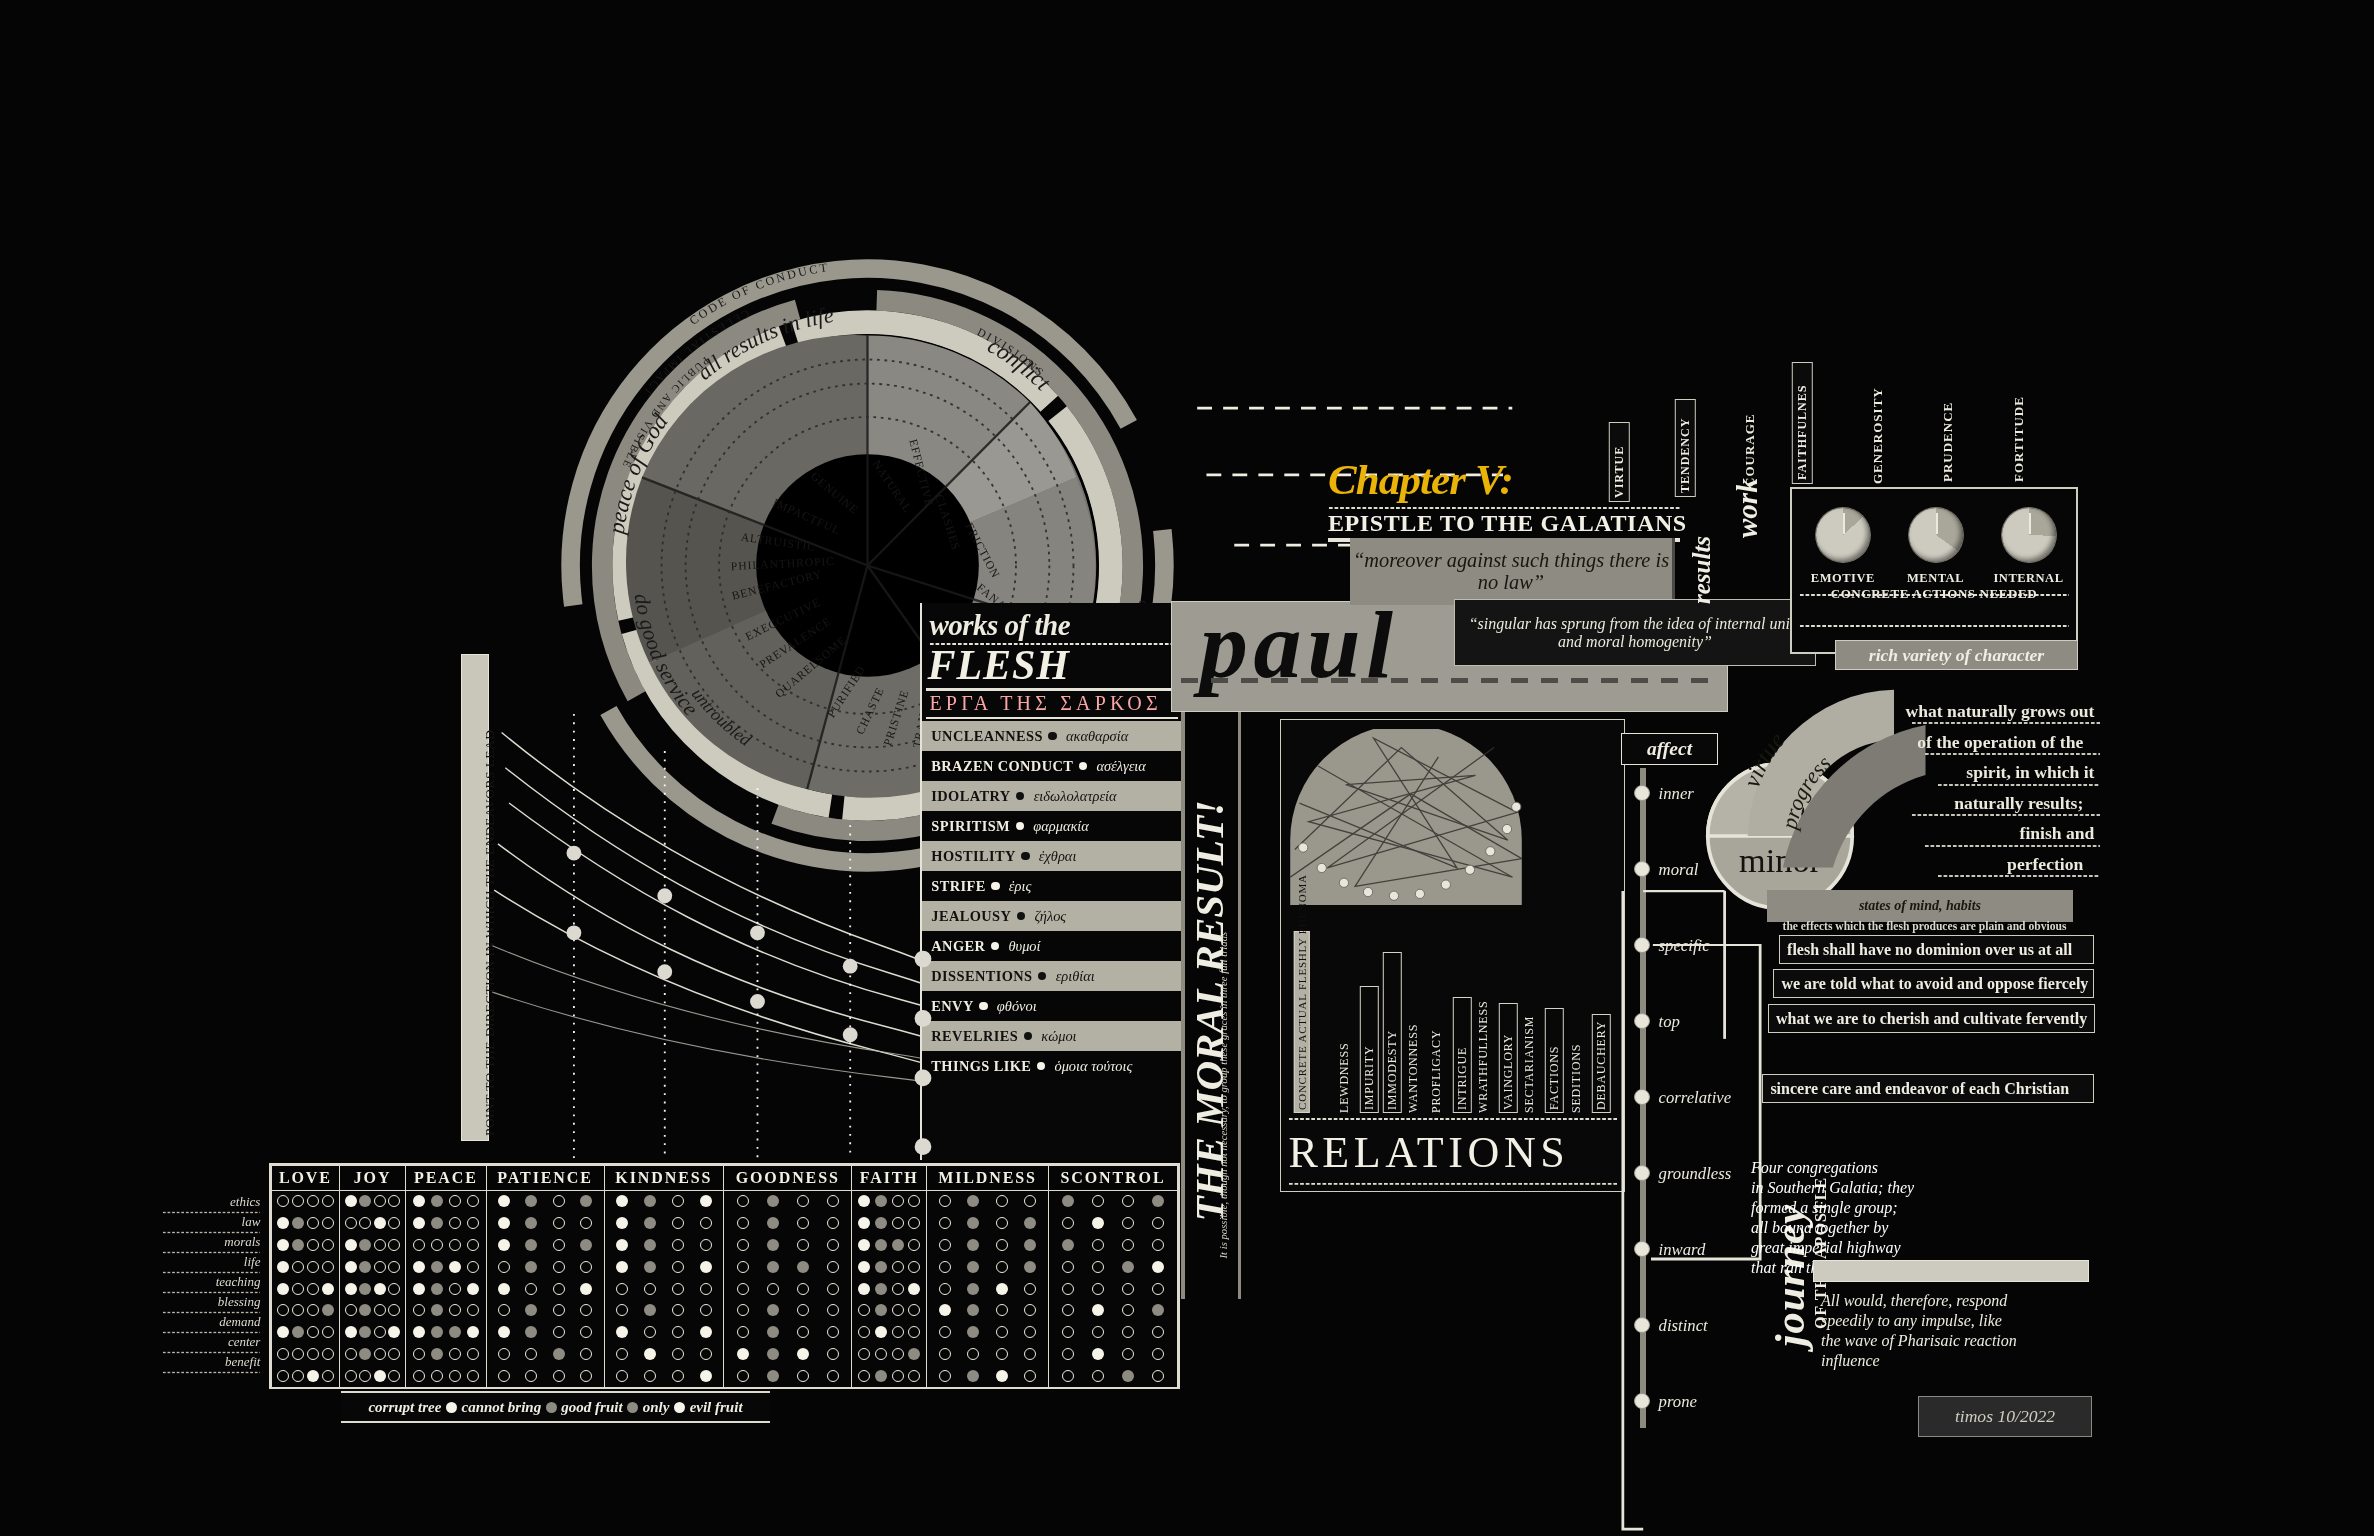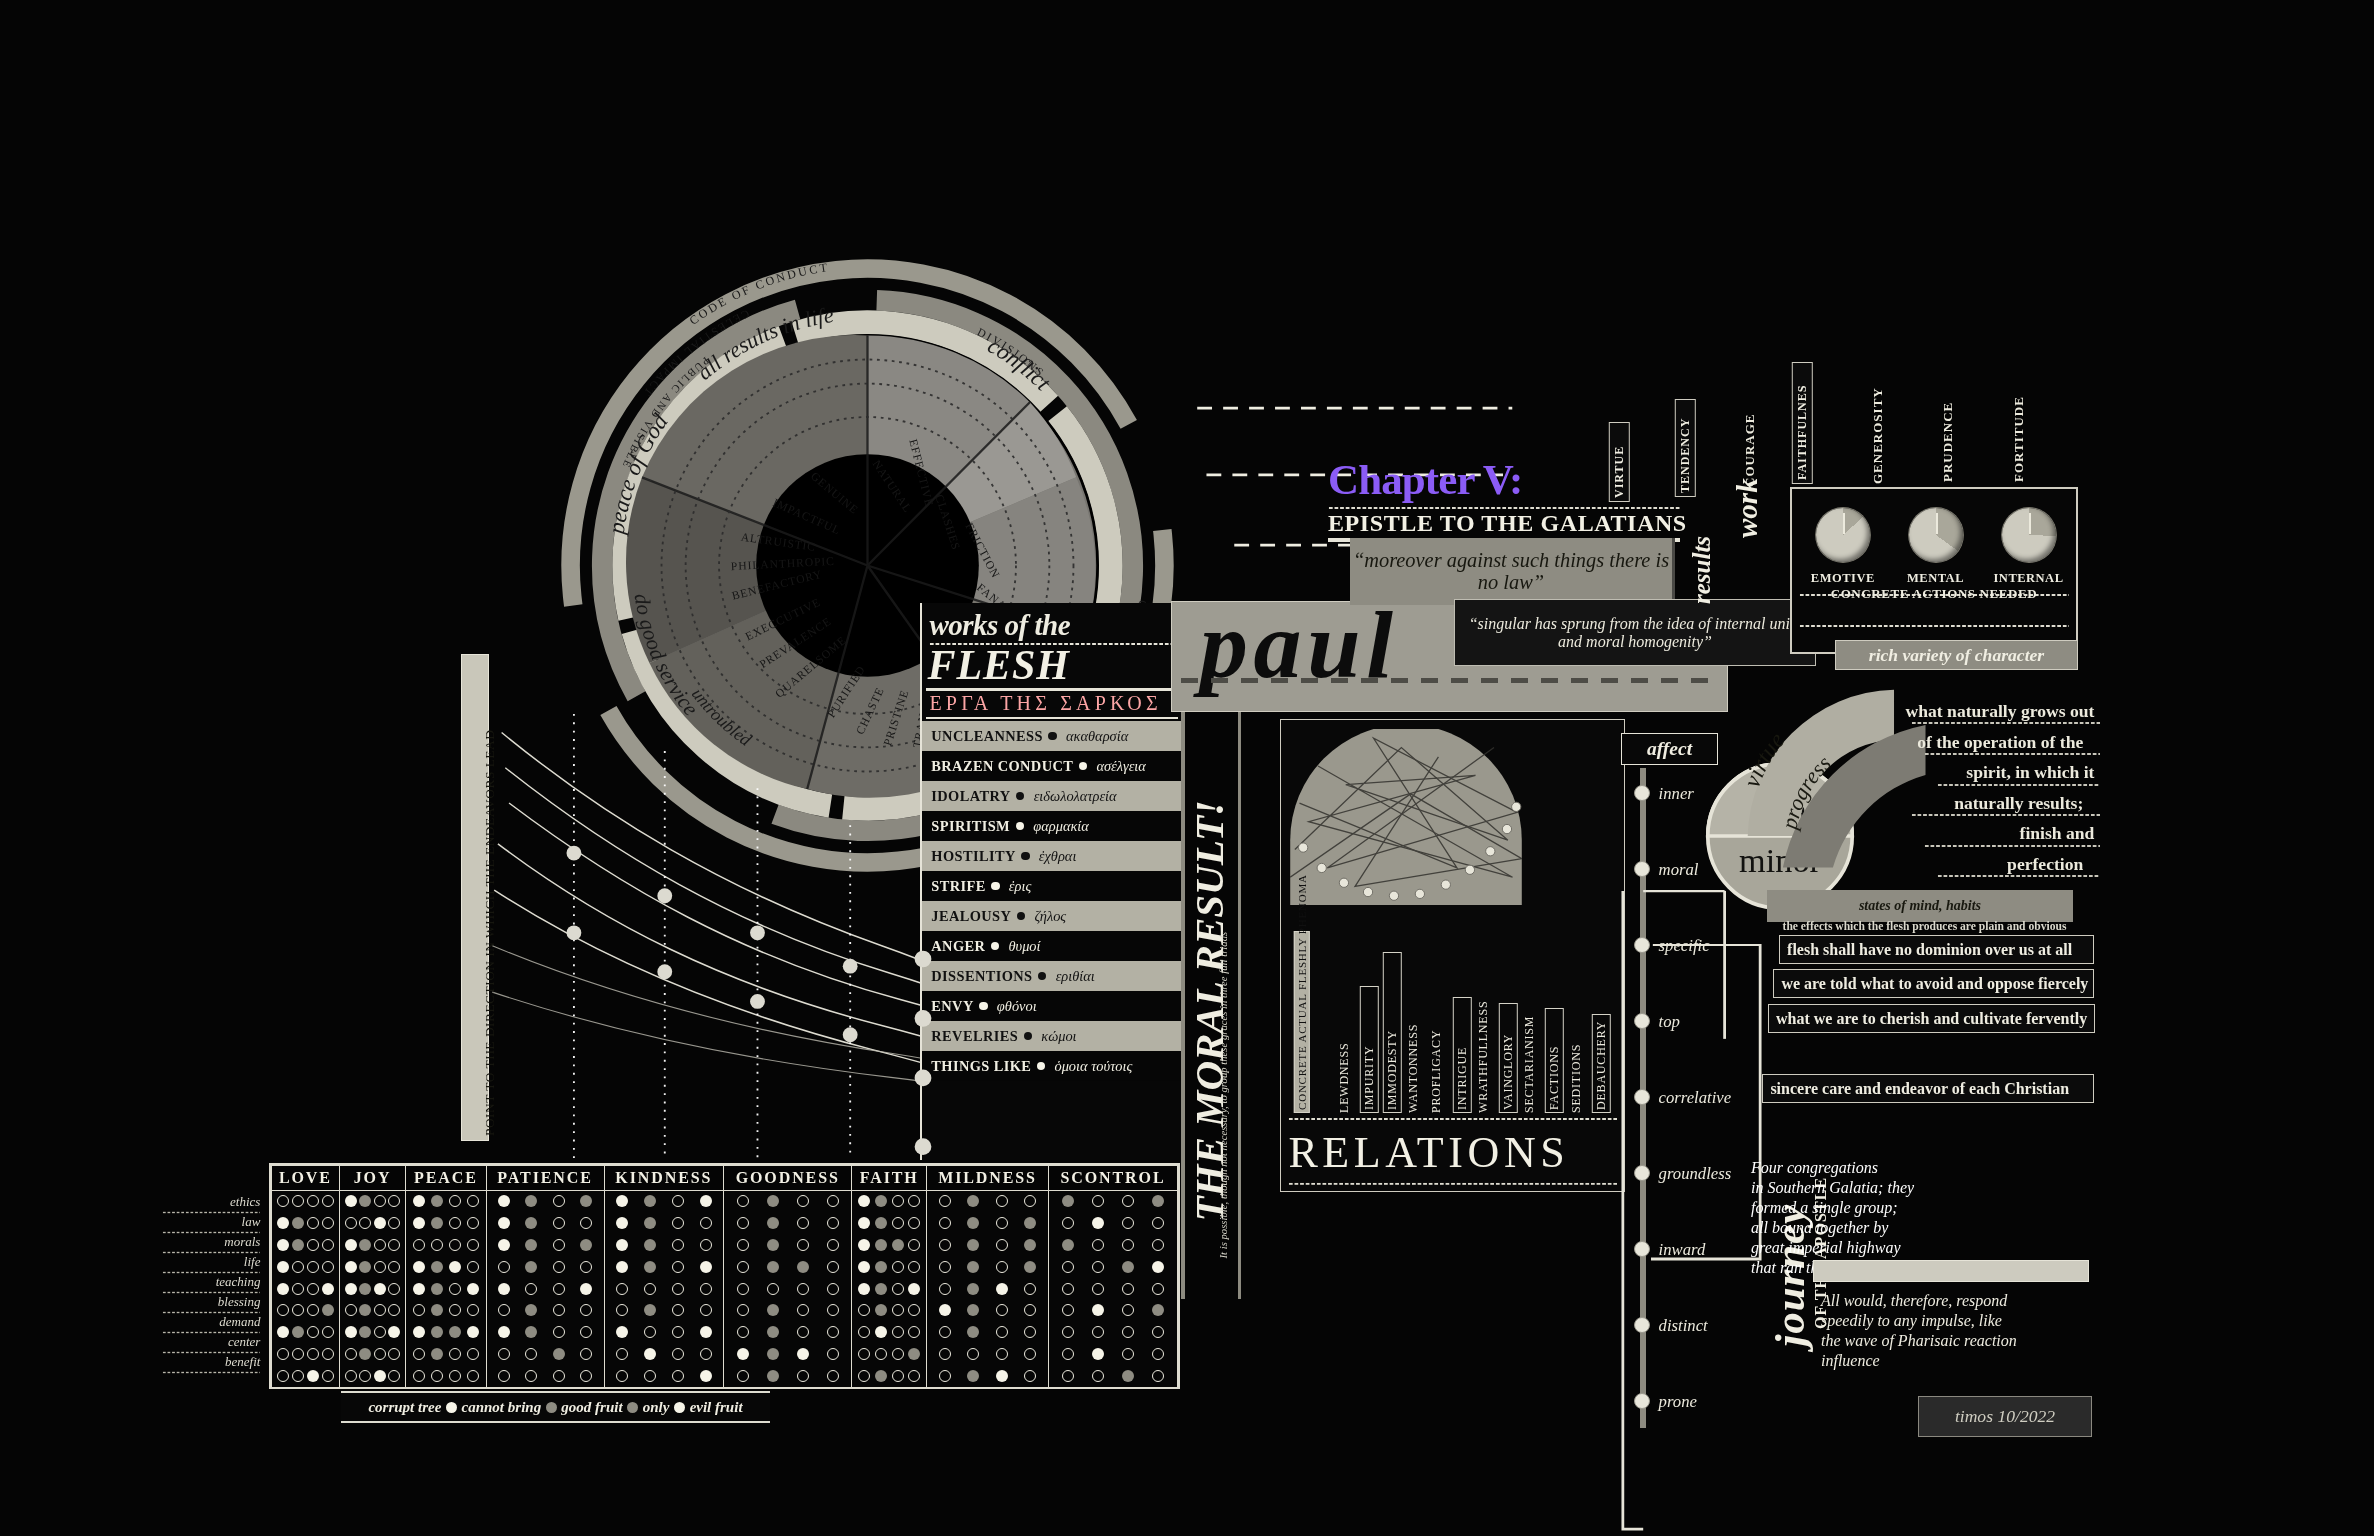--- a/index.html
+++ b/index.html
@@ -60,21 +60,21 @@
                 transform:rotate(-90deg); font-style:italic; font-weight:bold;
                 font-size:41px; color:#efede1; white-space:nowrap; letter-spacing:0px; }
   #moral .sm  { position:absolute; left:-236px; top:269px; width:557px;
                 transform:rotate(-90deg); font-style:italic; font-size:10.7px;
                 color:#d8d6ca; white-space:nowrap; }
   #moral .bar { position:absolute; left:0.9px; top:0; width:4.6px; height:594px; background:#8d8b80; }
   #moral .bar2{ position:absolute; left:58px; top:0; width:2.8px; height:594px; background:#8d8b80; }
 
   
   #chap { left:1328px; top:455px; width:352px; }
-  #chap .c1 { font-weight:bold; font-size:43px; color:#8b5cf6; letter-spacing:-0.9px; }
+  #chap .c1 { font-style:italic; font-weight:bold; font-size:43px; color:#eab308; letter-spacing:-0.9px; }
   #chap .cdots { height:3.7px; margin:1.9px 0 0 0;
                  background-image:radial-gradient(#dedcd0 42%, transparent 45%);
                  background-size:5.6px 3.7px; }
   #chap .c2 { font-weight:bold; font-size:24px; color:#f2f0e4; letter-spacing:0.6px; white-space:nowrap; }
   #chap .cline { height:3.7px; background:#e6e4d8; margin-top:1.9px; }
   #quoteA { left:1350px; top:538px; width:325px; height:67px;
             background:#8e8c82; border-right:3.7px solid #4a4945;
             display:flex; align-items:center; }
   #quoteA p { margin:0; font-style:italic; font-size:20.4px; color:#17170f;
               text-align:center; line-height:1.06; }

